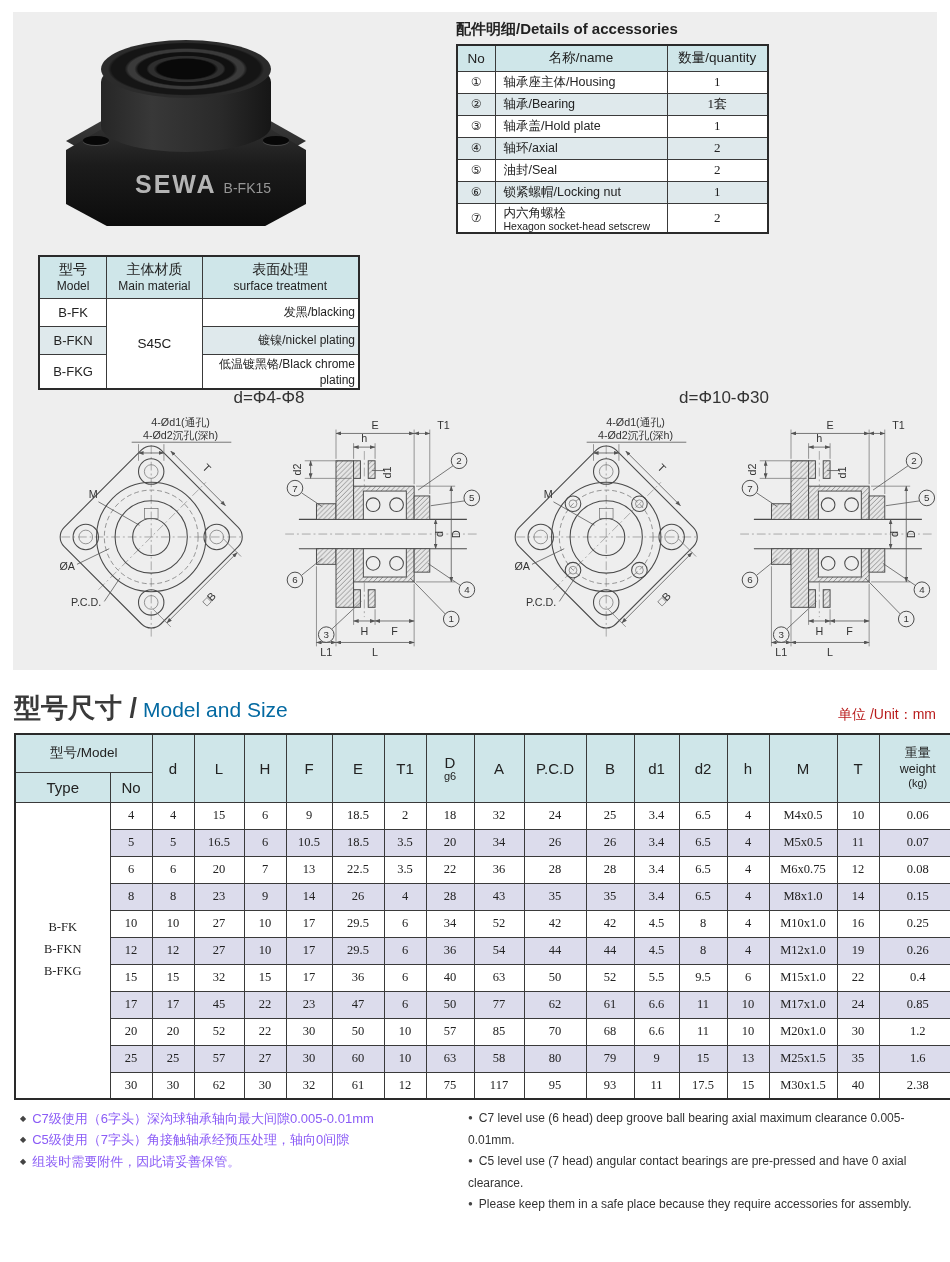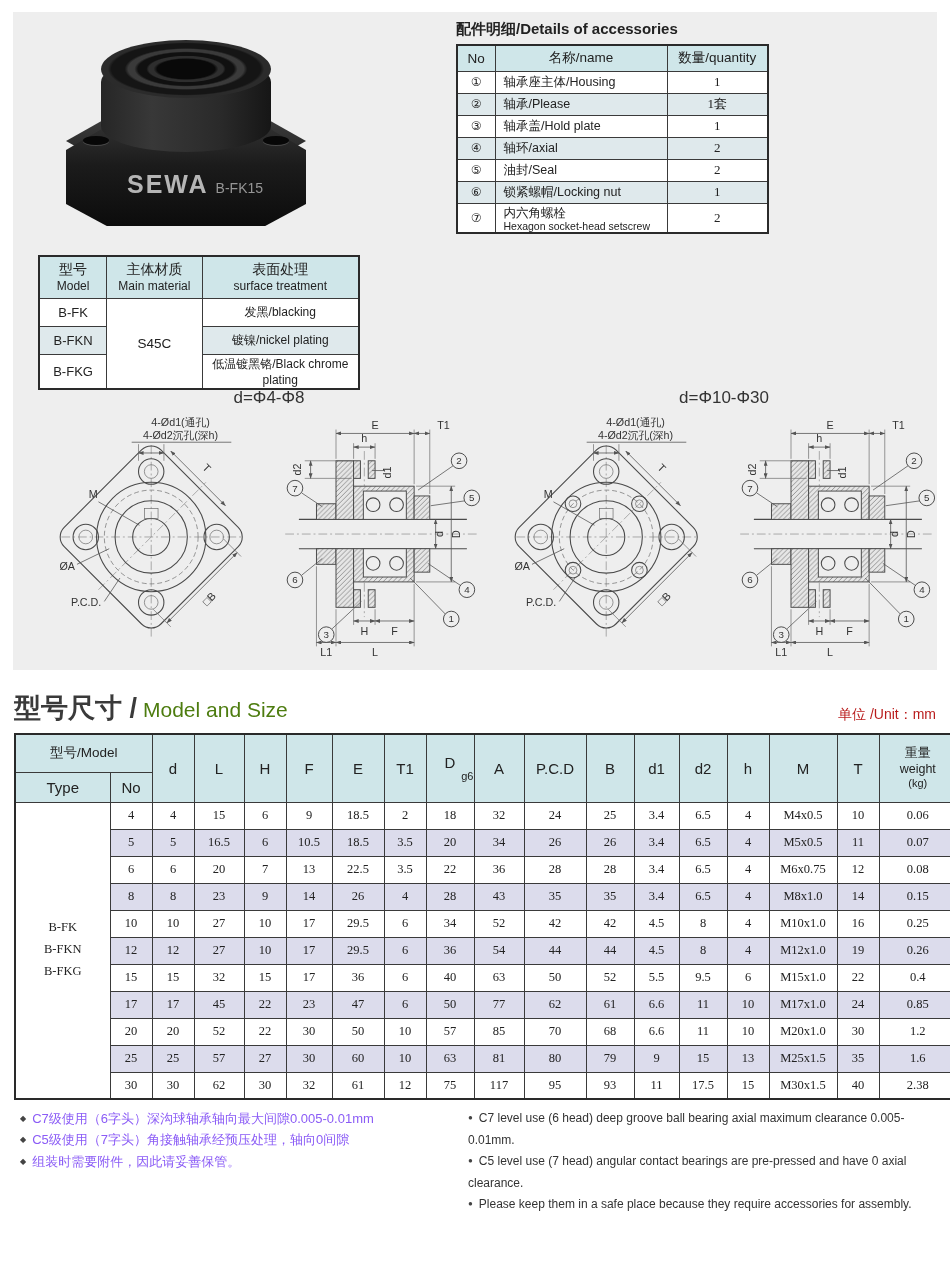--- a/index.html
+++ b/index.html
@@ -16,21 +16,21 @@
     clip-path:polygon(17% 0,83% 0,100% 24%,100% 78%,83% 100%,17% 100%,0 78%,0 24%); }
   .ph-base-top { position:absolute; left:45px; top:100px; width:240px; height:46px;
     background:linear-gradient(180deg,#3c3c3c,#222);
     clip-path:polygon(17% 0,83% 0,100% 50%,83% 100%,17% 100%,0 50%); }
   .ph-hole { position:absolute; width:26px; height:9px; border-radius:50%; background:#070707; box-shadow:0 1px 0 #4a4a4a; }
   .ph-hole.l { left:62px; top:118px; } .ph-hole.r { left:242px; top:118px; }
   .ph-cyl { position:absolute; left:80px; top:38px; width:170px; height:96px; background:linear-gradient(90deg,#262626,#383838 30%,#2a2a2a 70%,#161616);
     border-radius:85px/26px; }
   .ph-cyl-top { position:absolute; left:80px; top:22px; width:170px; height:58px; border-radius:50%;
     background:radial-gradient(ellipse at 50% 50%, #090909 24%, #2e2e2e 27% 31%, #101010 33% 40%, #3a3a3a 43% 48%, #151515 51% 62%, #2b2b2b 65% 84%, #202020 86% 100%); }
-  .ph-brand { position:absolute; left:54px; top:152px; width:240px; text-align:center; white-space:nowrap; }
+  .ph-brand { position:absolute; left:62px; top:152px; width:240px; text-align:center; white-space:nowrap; }
   .ph-brand .b1 { font-size:25px; font-weight:bold; letter-spacing:2px; color:#b5b5b5; }
   .ph-brand .b2 { font-size:14px; color:#969696; margin-left:7px; }
 
   
   .acc { position:absolute; left:443px; top:8px; width:313px; }
   .acc-title { font-size:15px; font-weight:bold; color:#222; margin-bottom:5px; }
   table.grid { border-collapse:collapse; width:100%; background:#fff; }
   table.grid th, table.grid td { border:1px solid #3a3a3a; text-align:center; padding:1px 3px; }
   table.grid { border:2px solid #2a2a2a; }
   .acc table th { background:#cfe6e9; font-size:13.5px; font-weight:normal; height:26px; }
@@ -40,21 +40,21 @@
   .acc td .sub-en { font-size:10.5px; line-height:1; margin-top:-1px; }
   .acc td.qty { font-family:"Liberation Serif","DejaVu Serif",serif; font-size:13px; }
 
   
   .material { position:absolute; left:25px; top:243px; width:322px; }
   .material th { background:#cfe6e9; font-weight:normal; height:42px;margin-top:48px; }
   .material th .zh { font-size:14px; } .material th .en { font-size:12px; }
   .material td { height:28px; font-size:13px; }
   .material tr:nth-child(even) td { background:#dfe9ec; }
   .material td.mat { background:#fff !important; font-size:13.5px; }
-  .material td.treat { font-size:12px; }
+  .material td.treat { font-size:12px;text-align:right; }
 
   
   .drawings { position:absolute; left:0; top:376px; width:100%; display:flex;margin-left:18px; }
   .dwg-block { position:relative; }
   .dwg-block.left { width:448px; margin-left:14px; }
   .dwg-block.right { width:462px; }
   .dwg-title { text-align:center; font-size:17px; color:#333; height:22px; }
   .dwg-row { display:flex; justify-content:center; }
   svg.dwg { width:218px; height:252px; }
   .ol { fill:none; stroke:#4a4a4a; stroke-width:1.1; }
@@ -65,31 +65,31 @@
   .race { fill:#eee; stroke:#4a4a4a; stroke-width:1; }
   .dim { fill:none; stroke:#555; stroke-width:0.8; marker-start:url(#ar); marker-end:url(#ar); }
   .ldr { fill:none; stroke:#555; stroke-width:0.8; }
   .lbl { font-family:"Liberation Sans","DejaVu Sans",sans-serif; font-size:11px; fill:#333; }
   .co { fill:#eee; stroke:#4a4a4a; stroke-width:1; }
   .cot { font-size:10px; fill:#333; text-anchor:middle; }
 
   
   .size-head { position:absolute; left:14px; top:690px; width:922px; display:flex; align-items:flex-end; }
   .size-title .zh { font-size:27px; font-weight:bold; color:#3a3a3a; }
-  .size-title .en { font-size:21px; color:#4d7c0f; margin-left:6px; }
+  .size-title .en { font-size:21px; color:#0369a1; margin-left:6px; }
   .unit { margin-left:auto; font-size:14px; color:#b91c1c; padding-bottom:2px; }
 
   .size-table-wrap { position:absolute; left:14px; top:733px; width:922px; }
   table.size { border-collapse:collapse; table-layout:fixed; width:922px; border:2px solid #2a2a2a; background:#fff; }
   table.size th, table.size td { border:1px solid #3a3a3a; text-align:center; overflow:hidden; }
   table.size thead th { background:#cfe6e9; font-weight:normal; }
   table.size thead tr.r1 th { height:38px; font-size:15px; }
   table.size thead tr.r2 th { height:30px; font-size:15px; }
   th.model-h { font-size:13.5px !important; }
-  th .dsub { font-size:11px; line-height:1;text-align:right; }
+  th .dsub { font-size:11px; line-height:1; }
   th.wt { font-size:12.5px !important; line-height:1.25; }
   th.wt .w1 { font-size:13px; } th.wt .w3 { font-size:11px; }
   table.size tbody td { height:27px; font-size:12.5px; font-family:"Liberation Serif","DejaVu Serif",serif; }
   table.size tbody tr:nth-child(even) td { background:#dcdcec; }
   td.type-cell { background:#fff !important; font-family:"Liberation Sans","DejaVu Sans",sans-serif; font-size:17px; line-height:1.75; }
 
   .notes { position:absolute; left:20px; top:1108px; width:916px; display:flex; }
   .notes ul { list-style:none; }
   .notes-zh { width:448px; }
   .notes-zh li { font-size:13px; line-height:1.65; color:#8b5cf6; }
@@ -127,21 +127,21 @@
           </tr>
         </thead>
         <tbody>
             <tr>
               <td>①</td>
               <td class="name">轴承座主体/Housing</td>
               <td class="qty">1</td>
             </tr>
             <tr>
               <td>②</td>
-              <td class="name">轴承/Please</td>
+              <td class="name">轴承/Bearing</td>
               <td class="qty">1套</td>
             </tr>
             <tr>
               <td>③</td>
               <td class="name">轴承盖/Hold plate</td>
               <td class="qty">1</td>
             </tr>
             <tr>
               <td>④</td>
               <td class="name">轴环/axial</td>
@@ -728,21 +728,21 @@
           </tr>
           <tr>
             <td>25</td>
             <td>25</td>
             <td>57</td>
             <td>27</td>
             <td>30</td>
             <td>60</td>
             <td>10</td>
             <td>63</td>
-            <td>81</td>
+            <td>58</td>
             <td>80</td>
             <td>79</td>
             <td>9</td>
             <td>15</td>
             <td>13</td>
             <td>M25x1.5</td>
             <td>35</td>
             <td>1.6</td>
           </tr>
           <tr>

